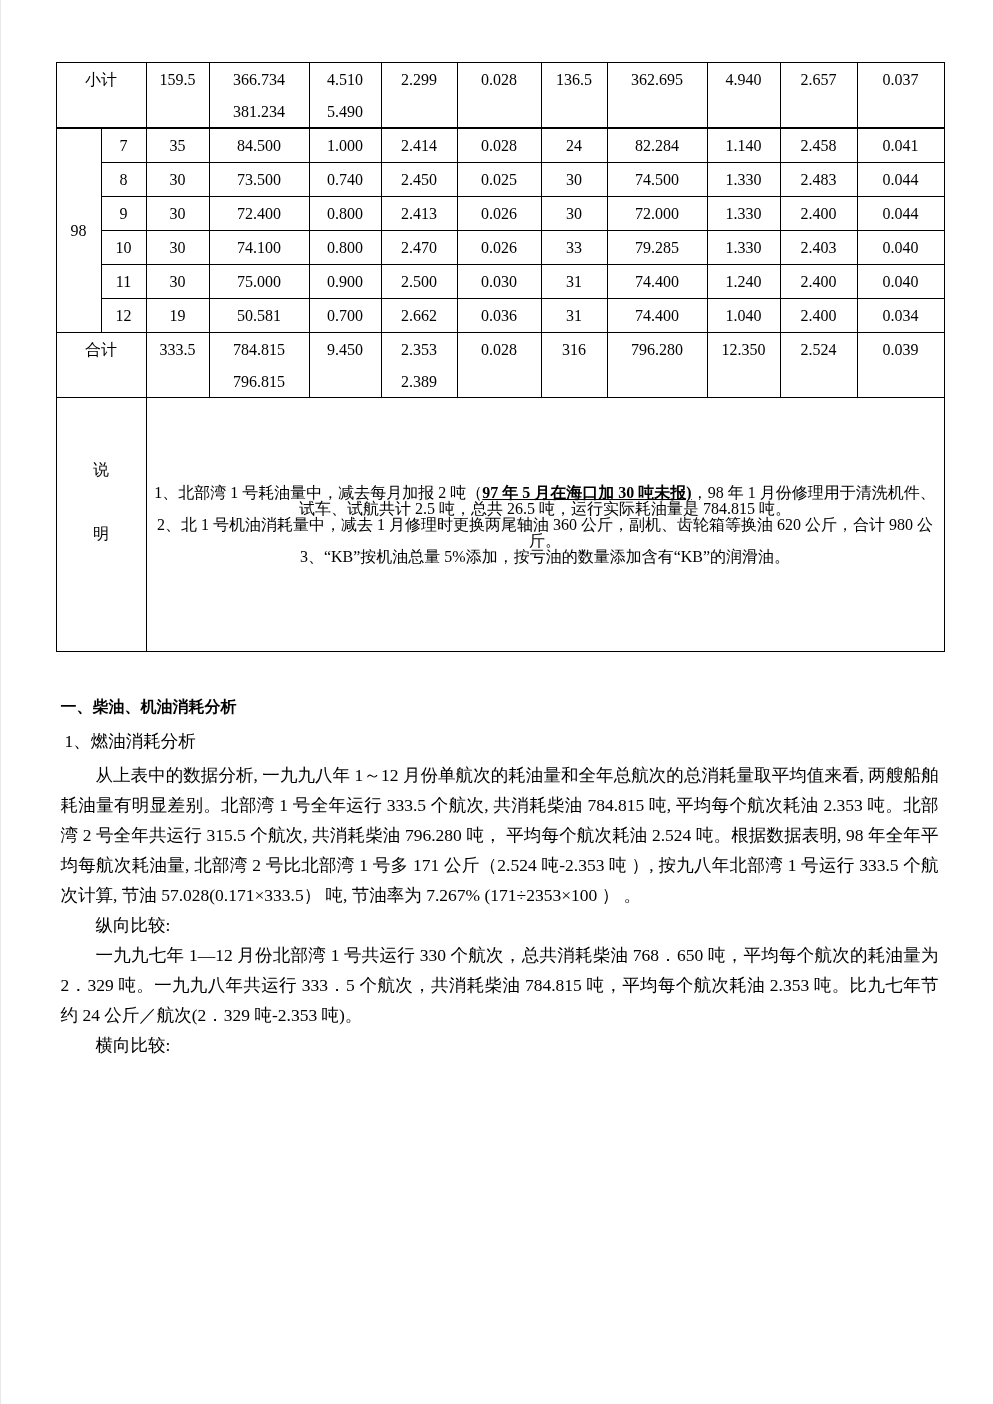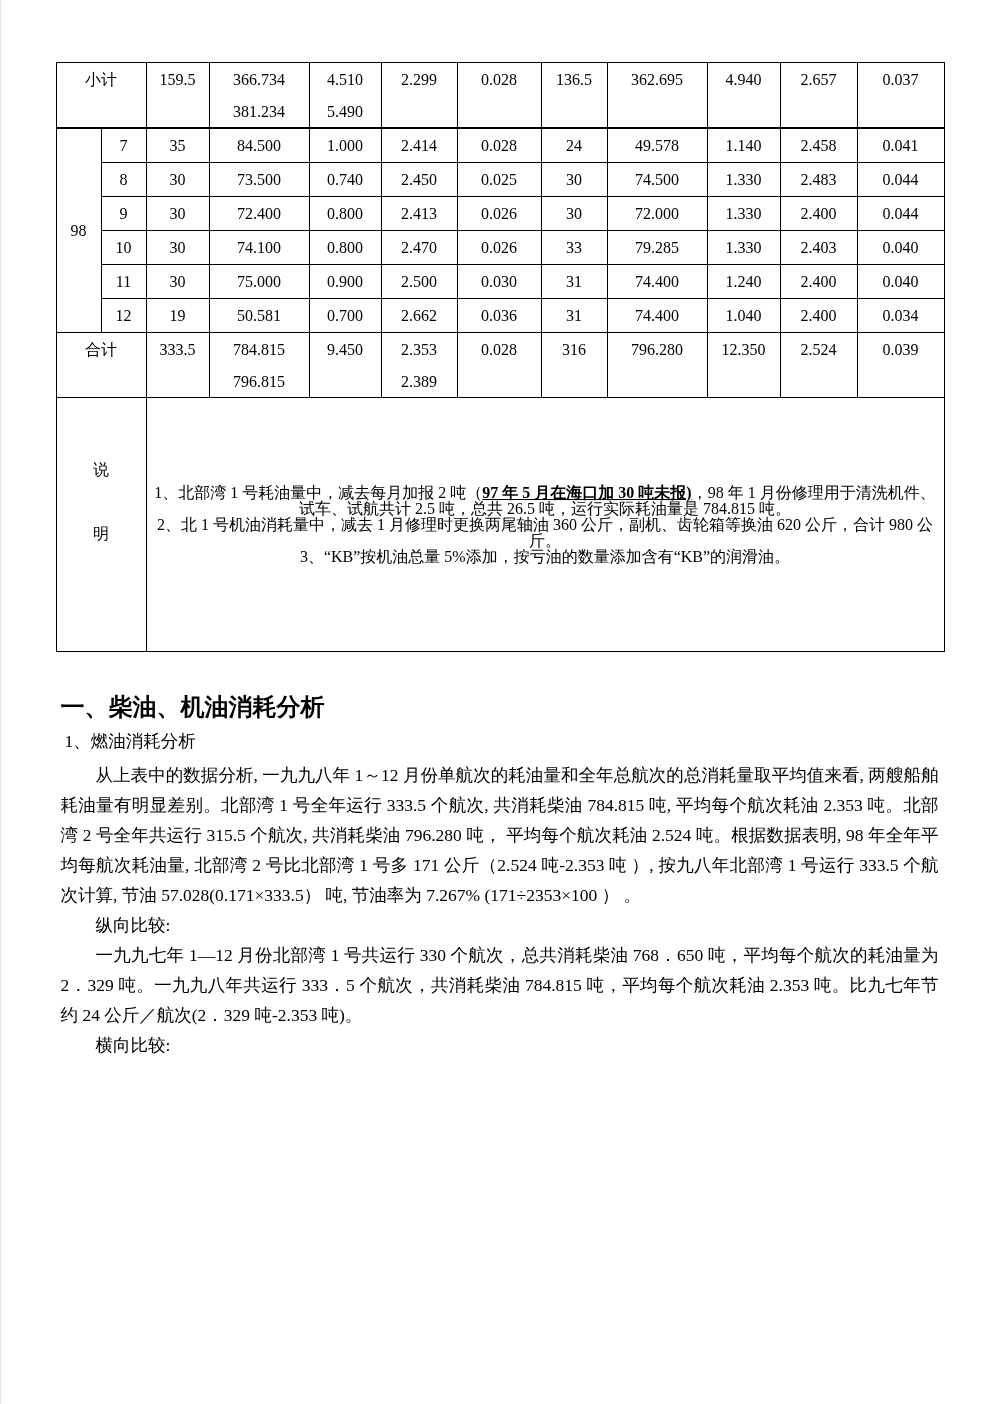--- a/index.html
+++ b/index.html
@@ -38,21 +38,21 @@
     padding:8px 10px 6px 14px;
   }
   td.note-body p{margin:0;}
   .emph{font-weight:bold;text-decoration:underline;}
   
   .content{
     position:absolute;left:60px;top:692px;width:878px;
     font-size:17.5px;line-height:30px;
     text-align:justify;
   }
-  .content .heading{font-weight:bold;font-size:24px;margin:0;}
+  .content .heading{font-weight:bold;font-size:16px;margin:0;}
   .content .subhead{margin:4px;}
   .content p.para{margin:0;text-indent:2em;font-family:Liberation Serif, serif;}
 </style>
 </head>
 <body>
 
 <div class="page">
 
   <table class="consumption">
     <colgroup>
@@ -110,21 +110,21 @@
 
       <tr class="r-m">
         <td rowspan="6">98</td>
         <td>7</td>
         <td>35</td>
         <td>84.500</td>
         <td>1.000</td>
         <td>2.414</td>
         <td>0.028</td>
         <td>24</td>
-        <td>49.578</td>
+        <td>82.284</td>
         <td>1.140</td>
         <td>2.458</td>
         <td>0.041</td>
       </tr>
       <tr class="r-m">
         <td>8</td>
         <td>30</td>
         <td>73.500</td>
         <td>0.740</td>
         <td>2.450</td>

